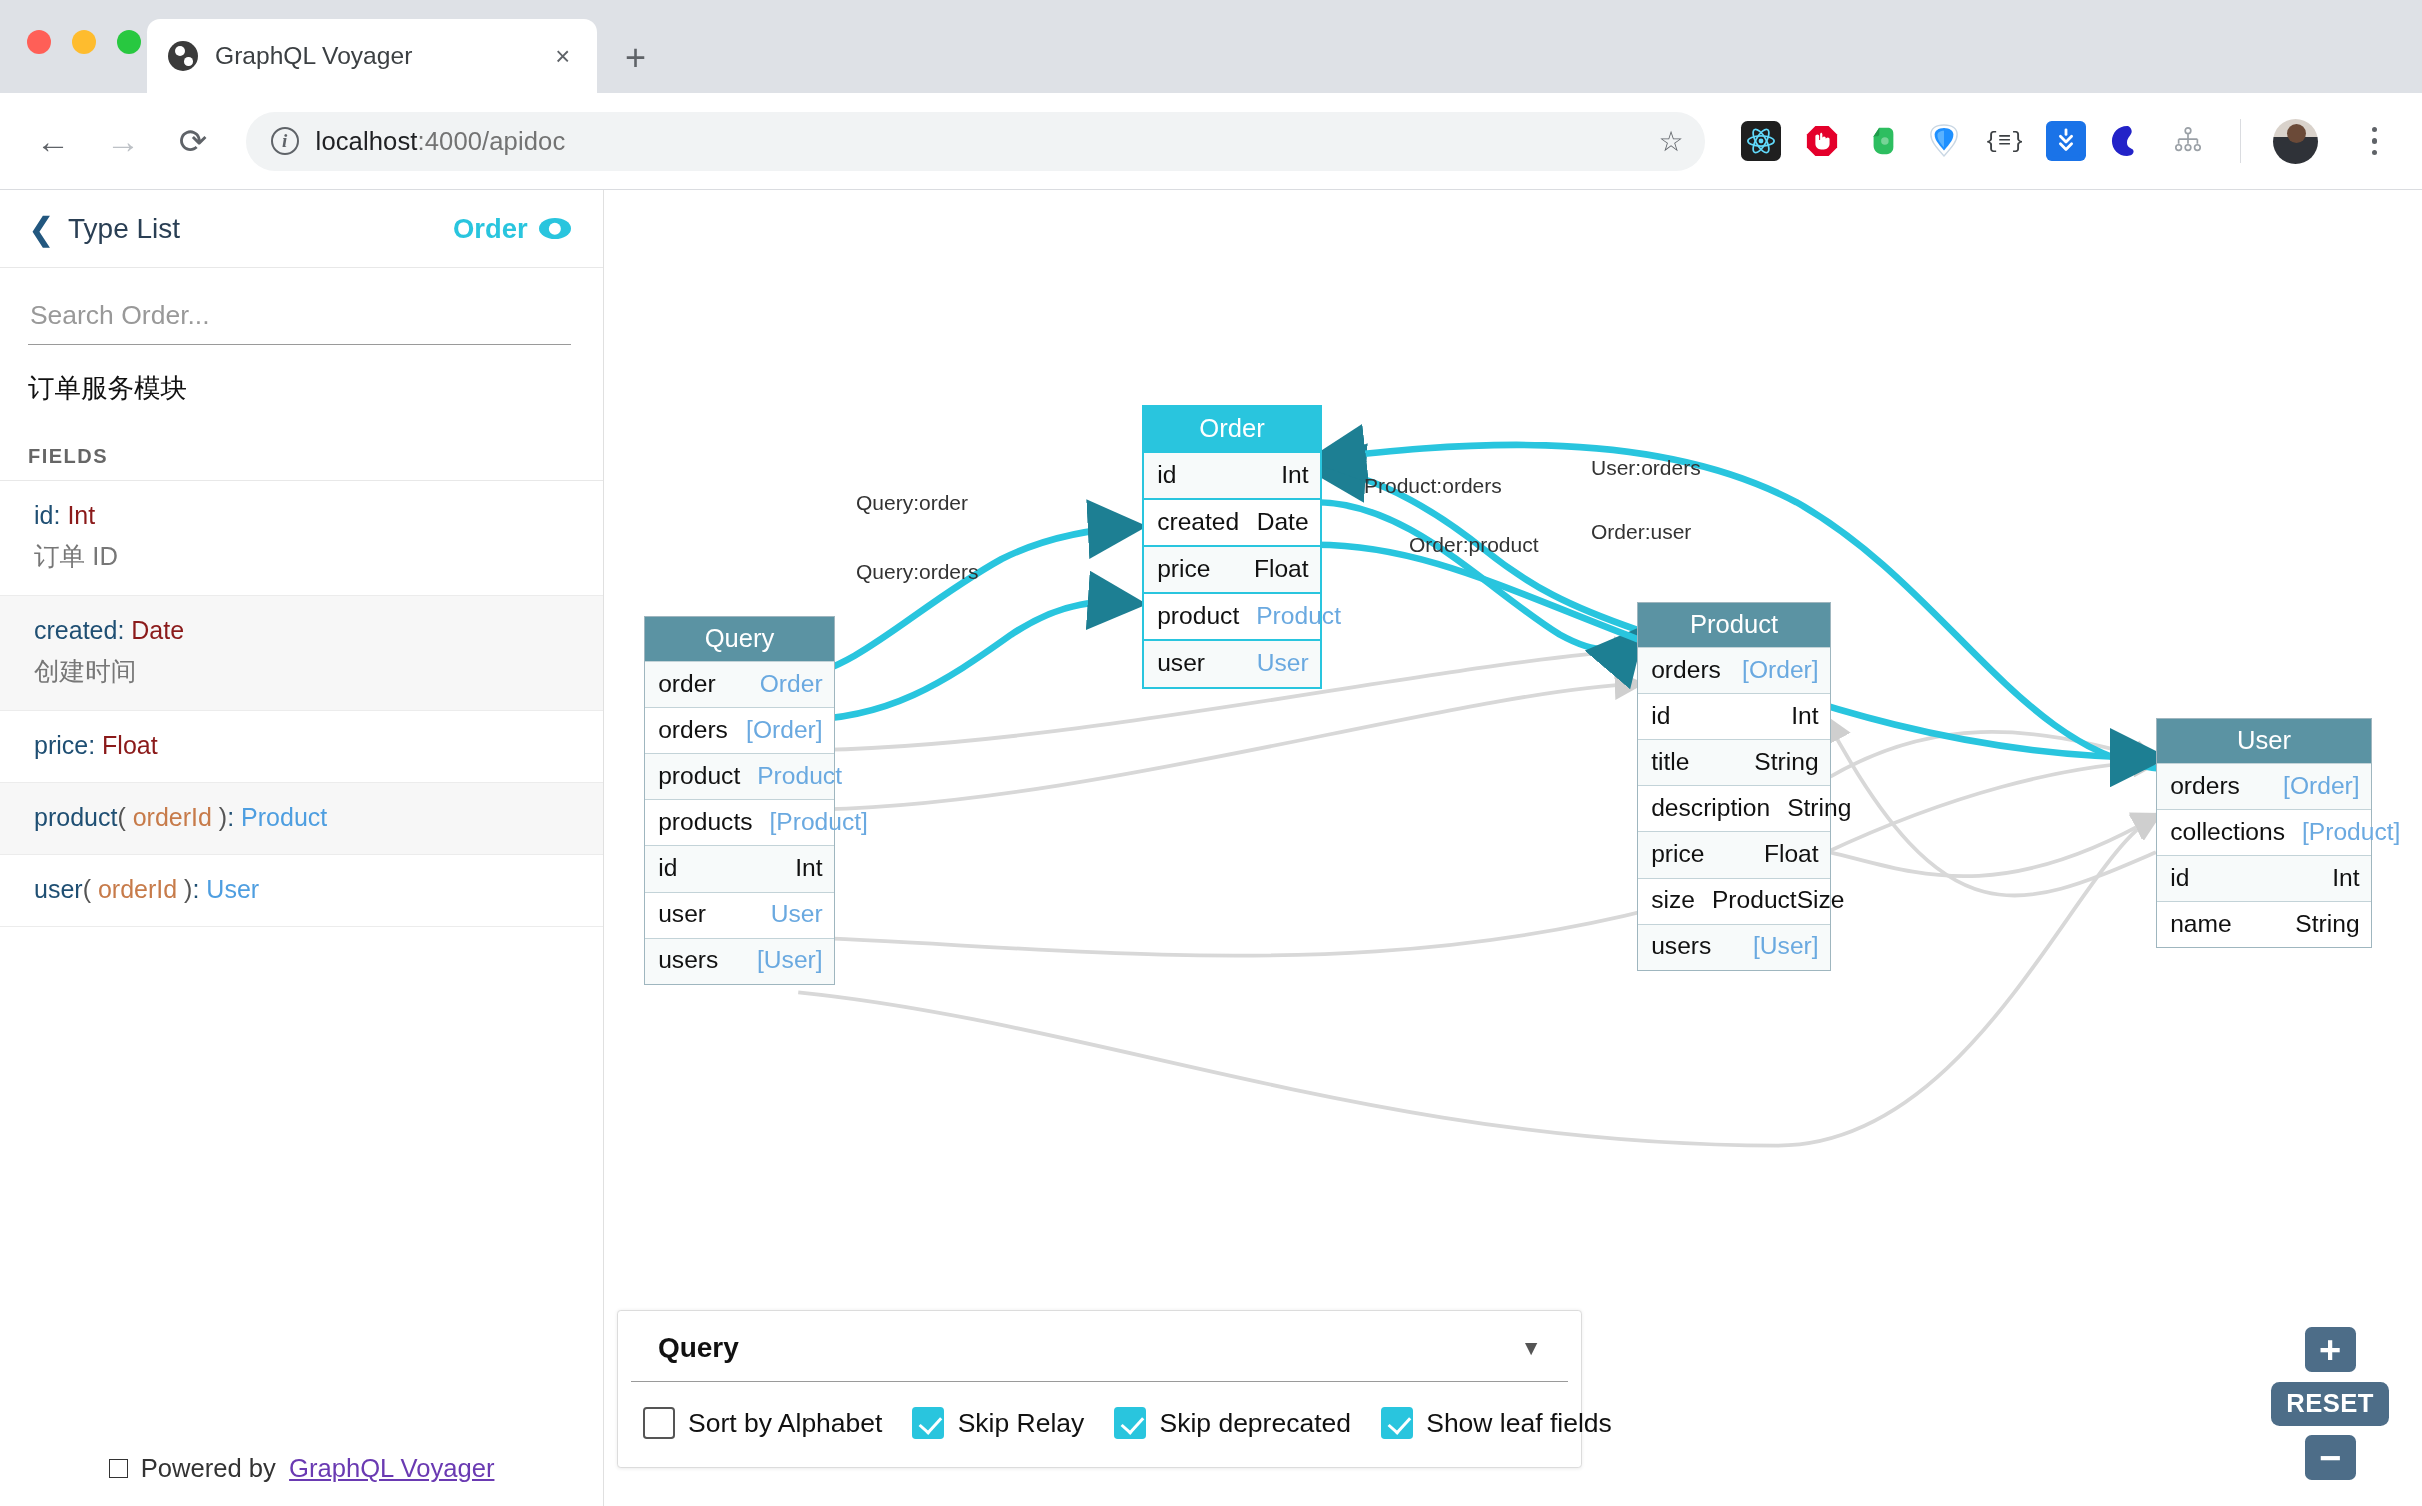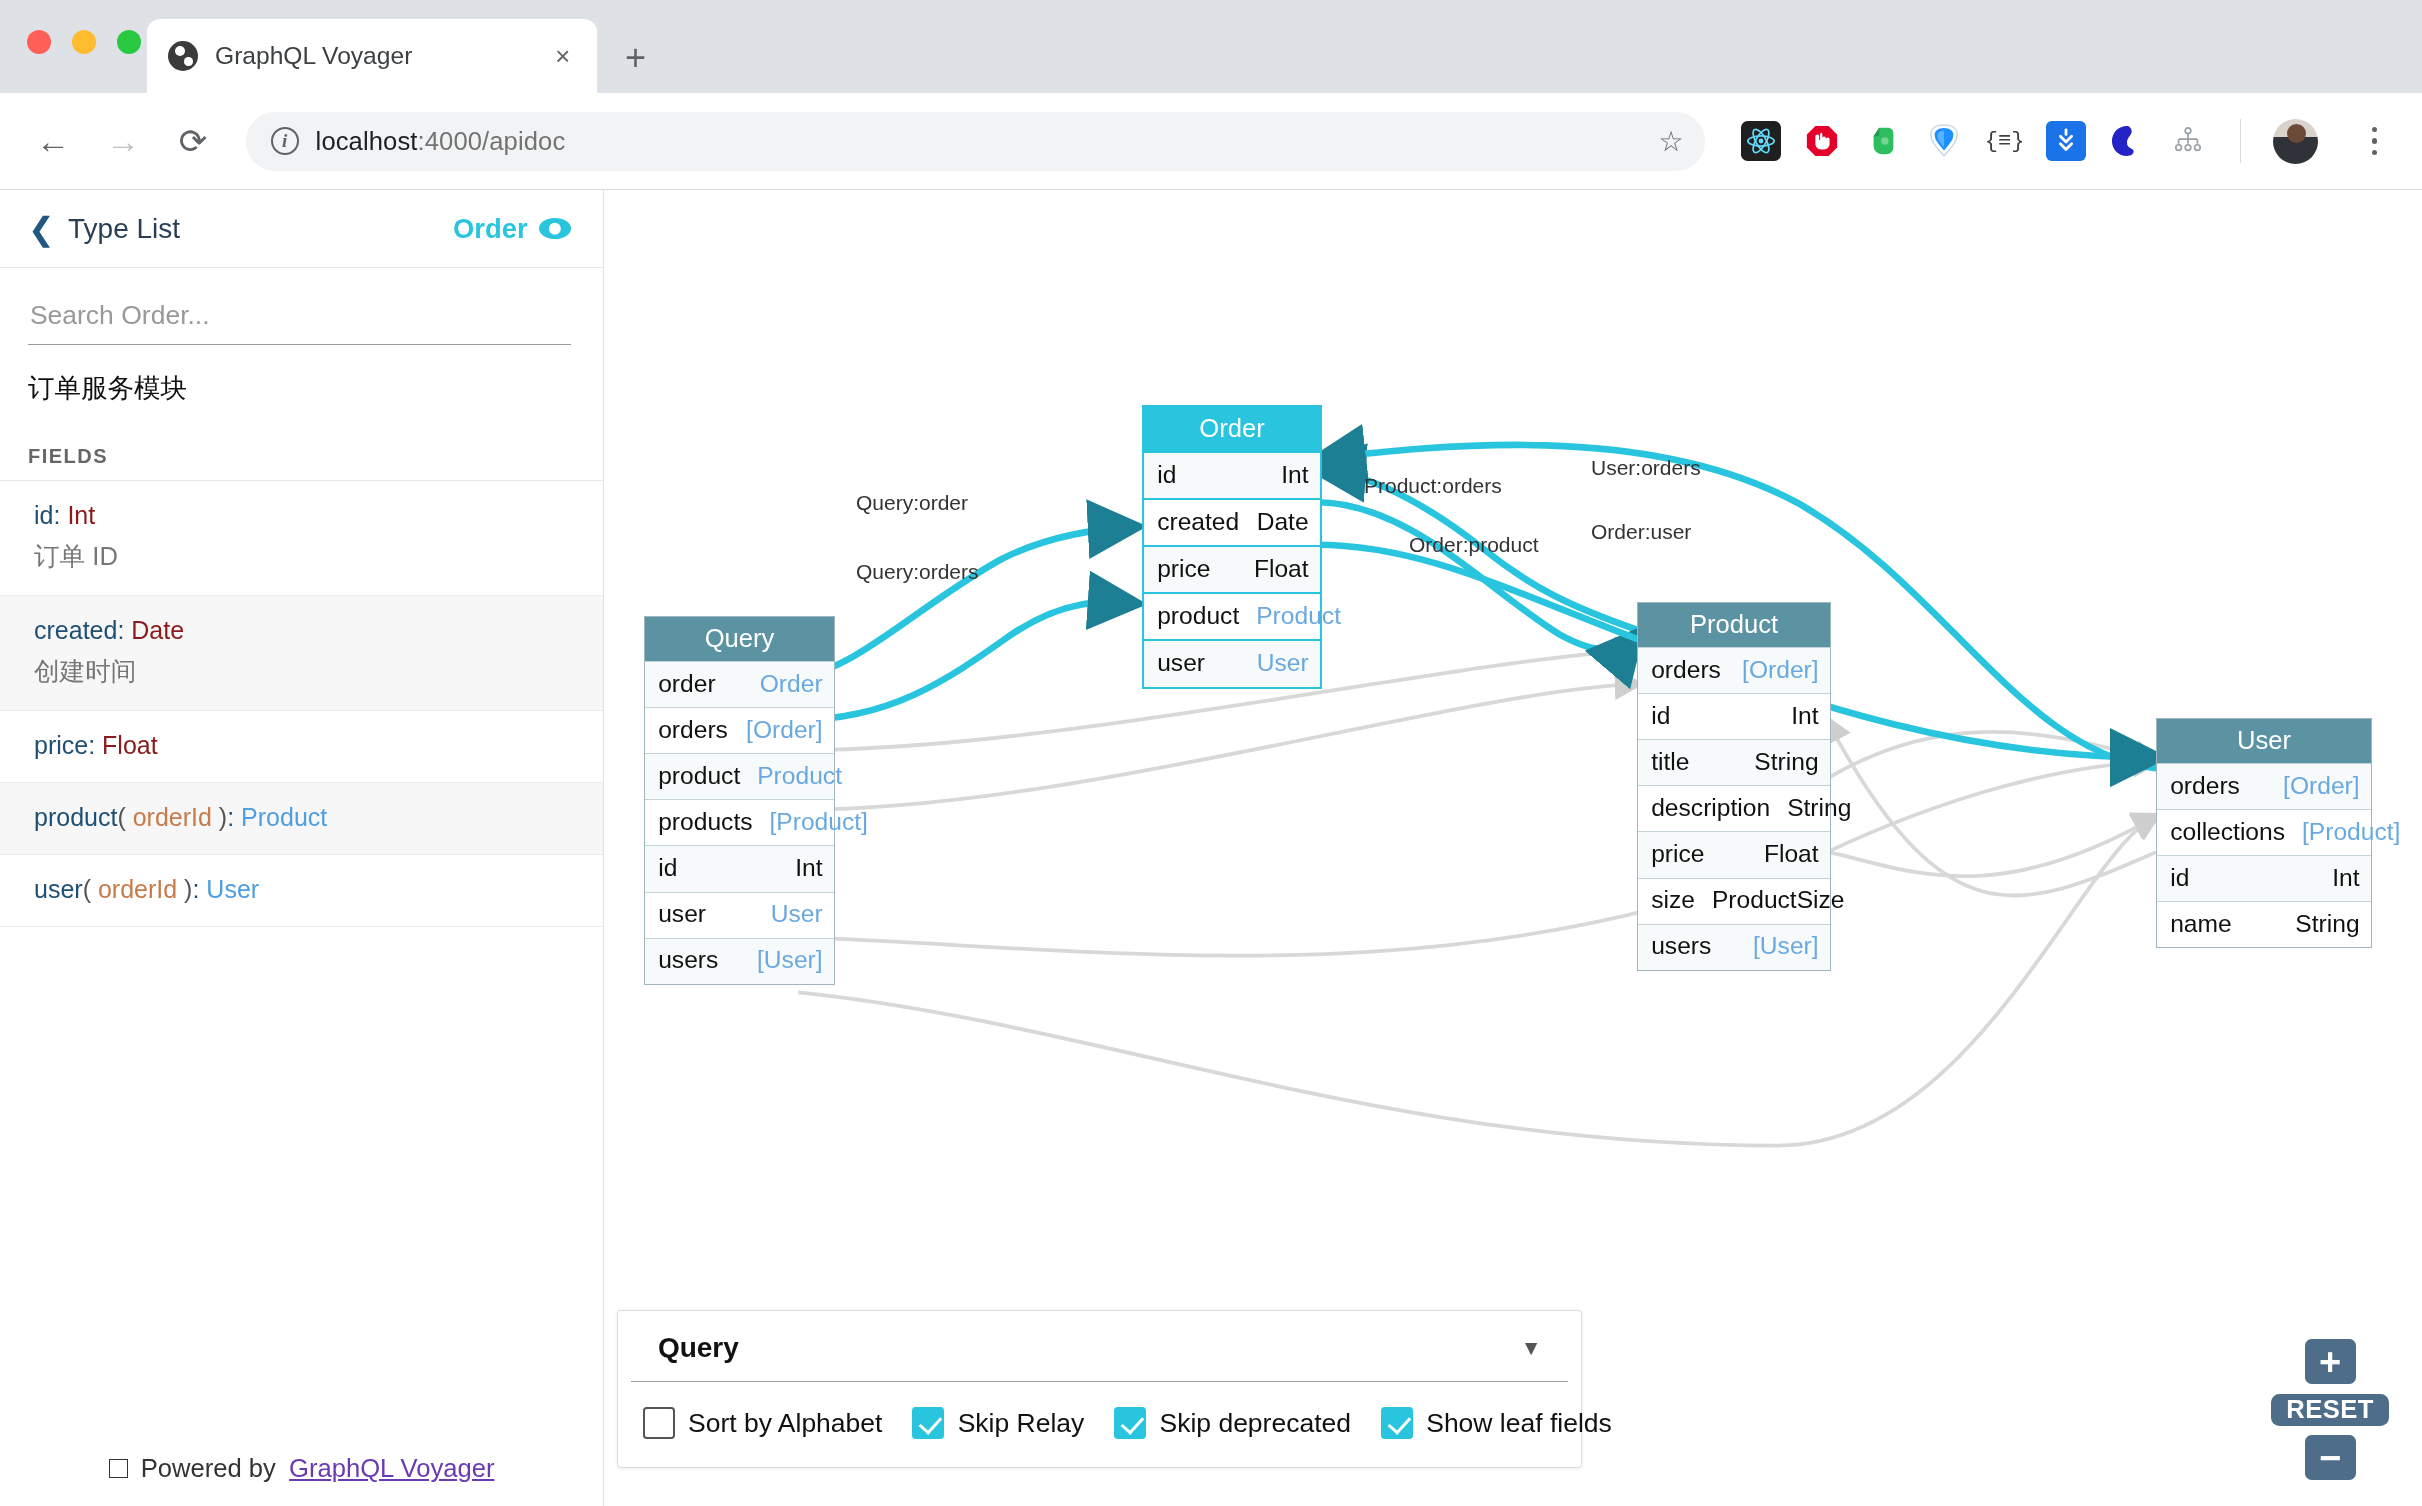--- a/index.html
+++ b/index.html
@@ -210,21 +210,21 @@
 
   
   .zoomctl { position:absolute; right:34px; bottom:28px;
     display:flex; flex-direction:column; align-items:center; gap:9.5px; }
   .zplus, .zminus {
     width:51px; height:45px; background:#4d6d88; border-radius:6.6px;
     display:flex; align-items:center; justify-content:center;
     color:#fff; font-size:38px; line-height:1; font-weight:bold;
   }
   .zreset {
-    height:32px; padding:0 15px; background:#4d6d88; border-radius:8.5px;
+    height:44px; padding:0 15px; background:#4d6d88; border-radius:8.5px;
     display:flex; align-items:center; justify-content:center;
     color:#fff; font-size:25.6px; font-weight:bold; letter-spacing:0.5px;
   }
 </style>
 </head>
 <body>
 
 <div class="browser">
 
   <div class="tabstrip">

